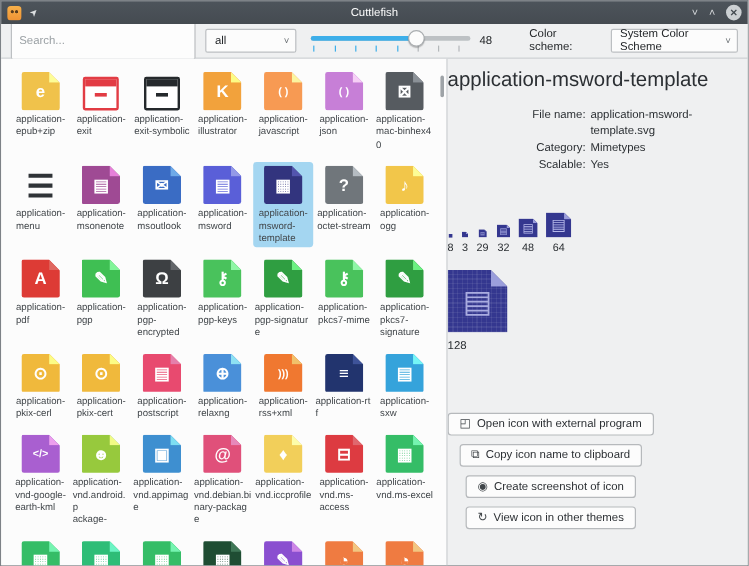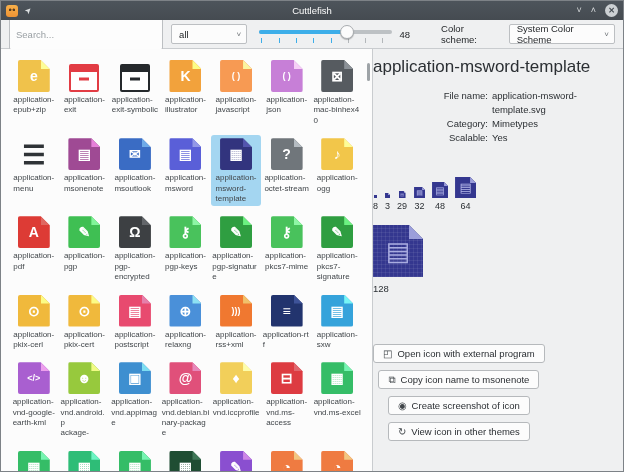--- a/index.html
+++ b/index.html
@@ -625,21 +625,21 @@
         <span class="glyph">▤</span>
       </div>
       <div class="big-num">128</div>
       <div class="btn-col" id="btn-col">
           <button class="d-btn">
             <span class="bic">◰</span>
             <span>Open icon with external program</span>
           </button>
           <button class="d-btn">
             <span class="bic">⧉</span>
-            <span>Copy icon name to msonenote</span>
+            <span>Copy icon name to clipboard</span>
           </button>
           <button class="d-btn">
             <span class="bic">◉</span>
             <span>Create screenshot of icon</span>
           </button>
           <button class="d-btn">
             <span class="bic">↻</span>
             <span>View icon in other themes</span>
           </button>
         </div>

